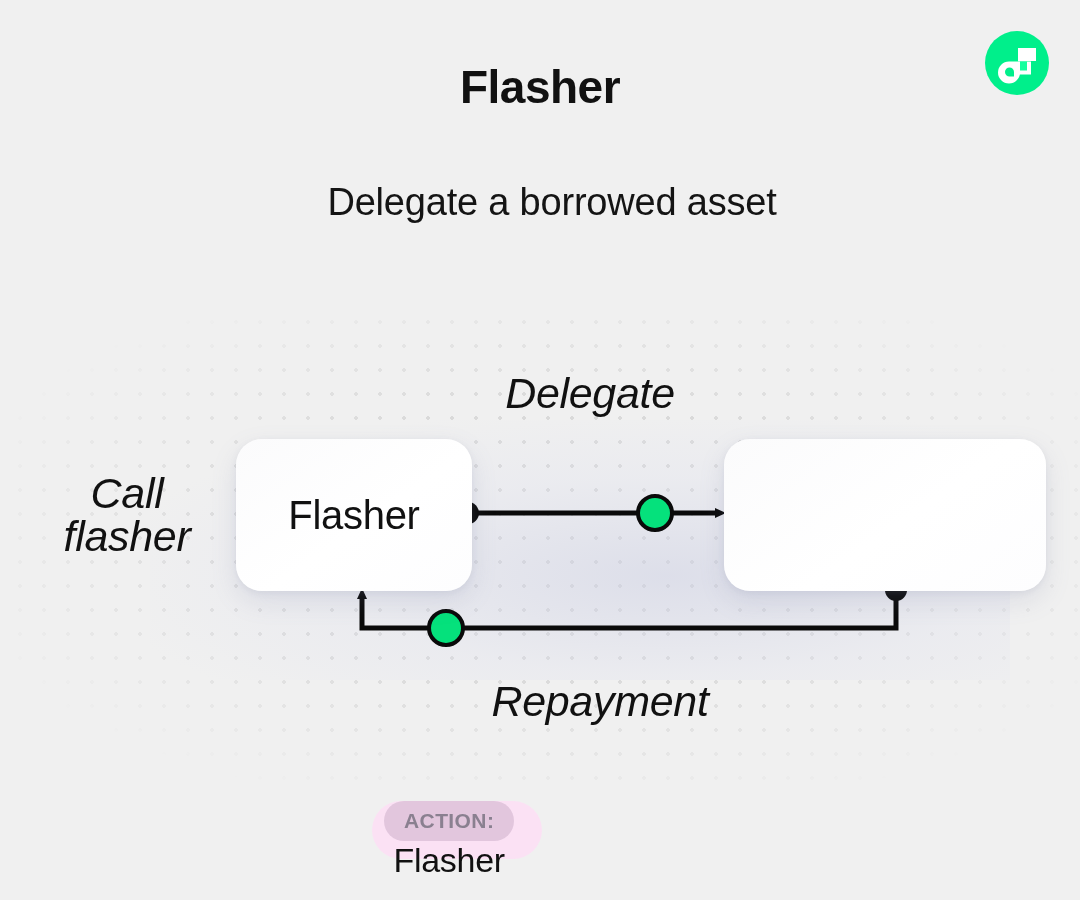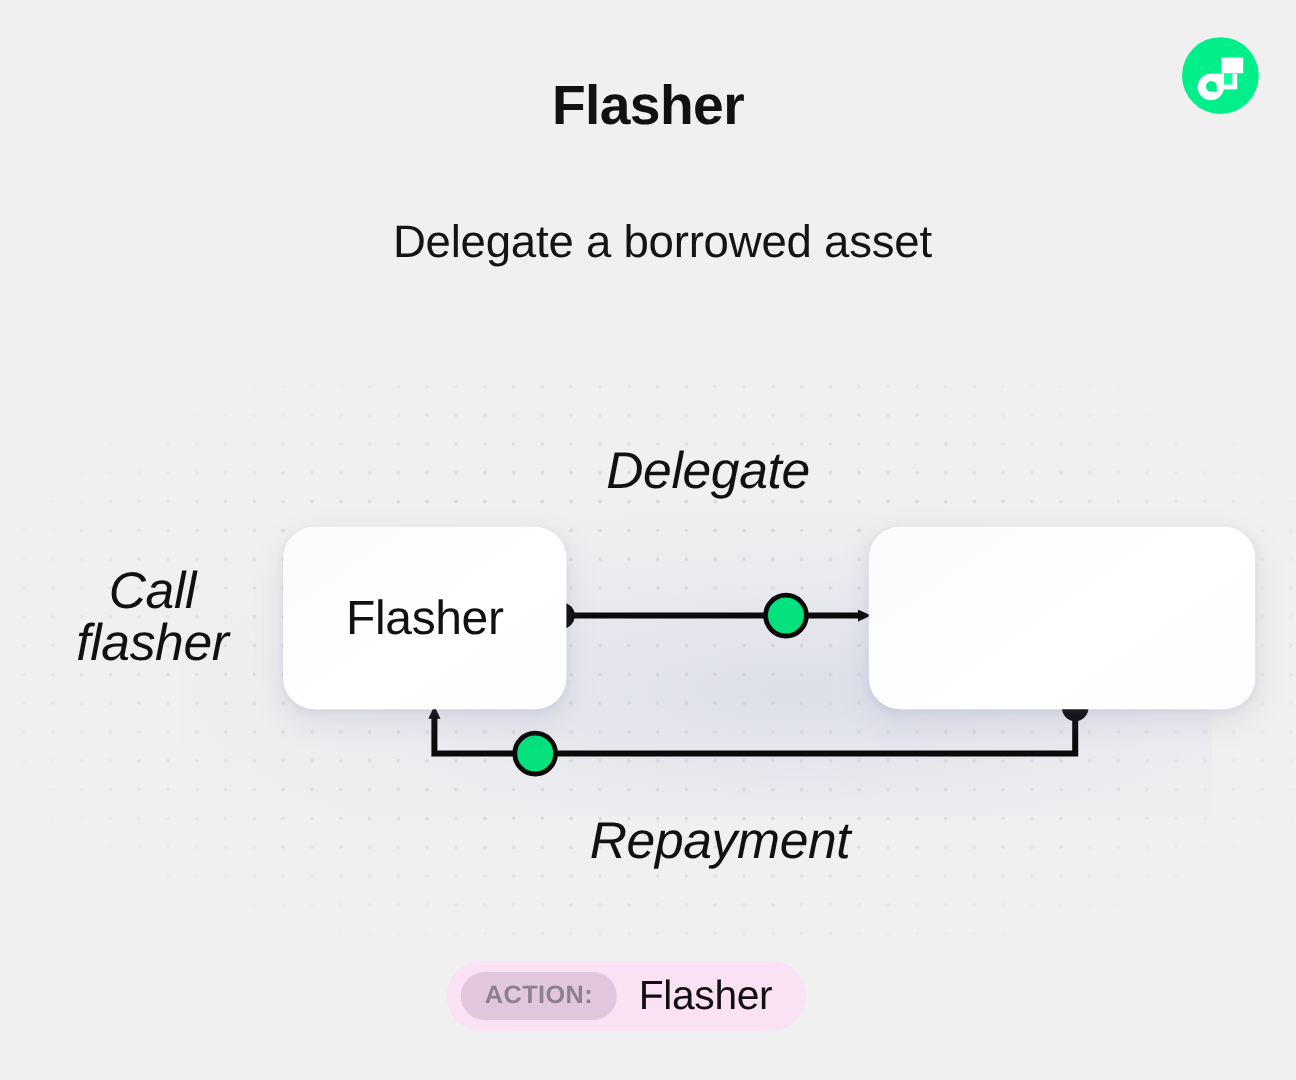--- a/index.html
+++ b/index.html
@@ -142,21 +142,21 @@
   
   .badge {
     position: absolute;
     left: 372px; top: 801px;
     height: 58px;
     padding: 0 28px 0 12px;
     background: #fbe1f4;
     border-radius: 29px;
     display: flex;
     align-items: center;
-    gap: 18px;
+    flex-direction: column;
   }
   .badge-tag {
     background: #e2c6dd;
     border-radius: 22px;
     padding: 8px 20px;
     font-size: 21px;
     font-weight: bold;
     letter-spacing: 0.4px;
     color: #8a8090;
   }

